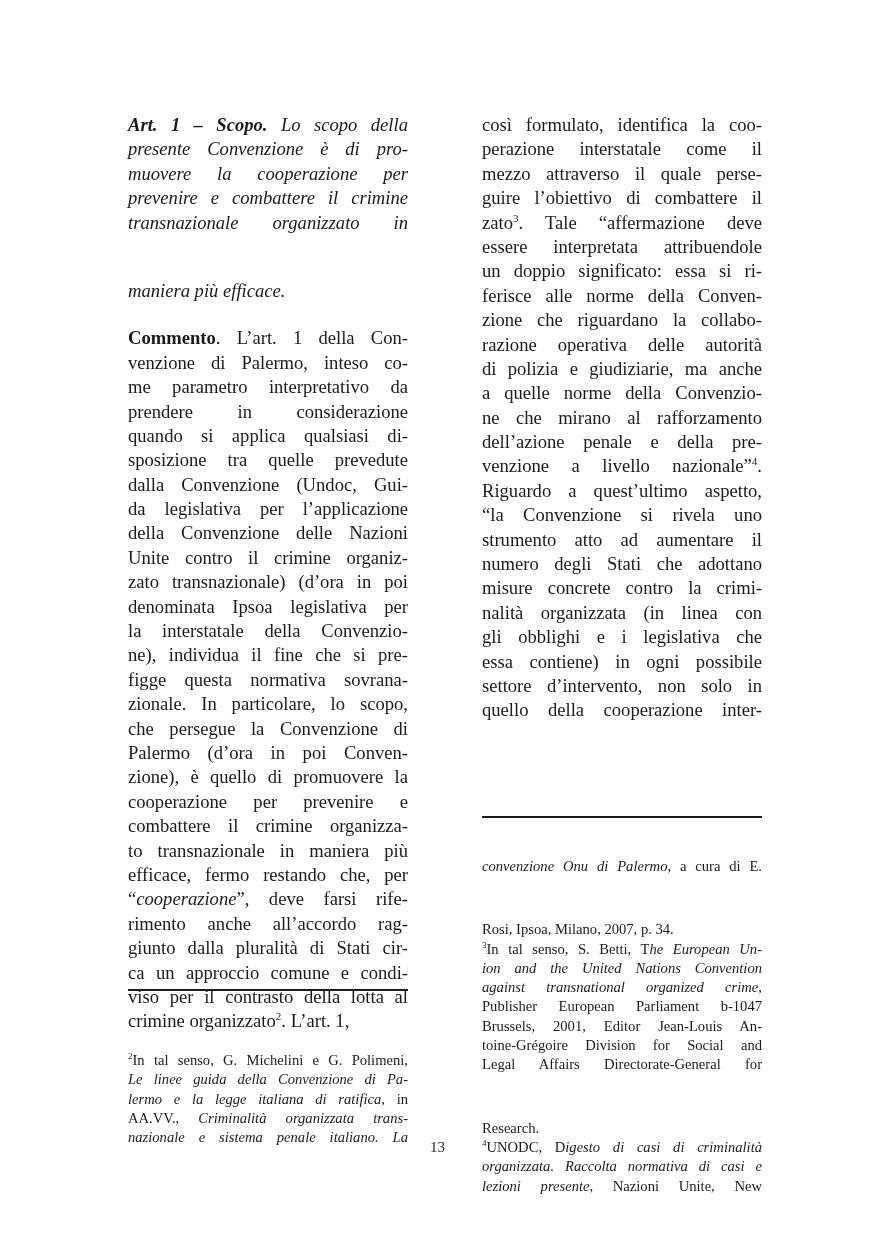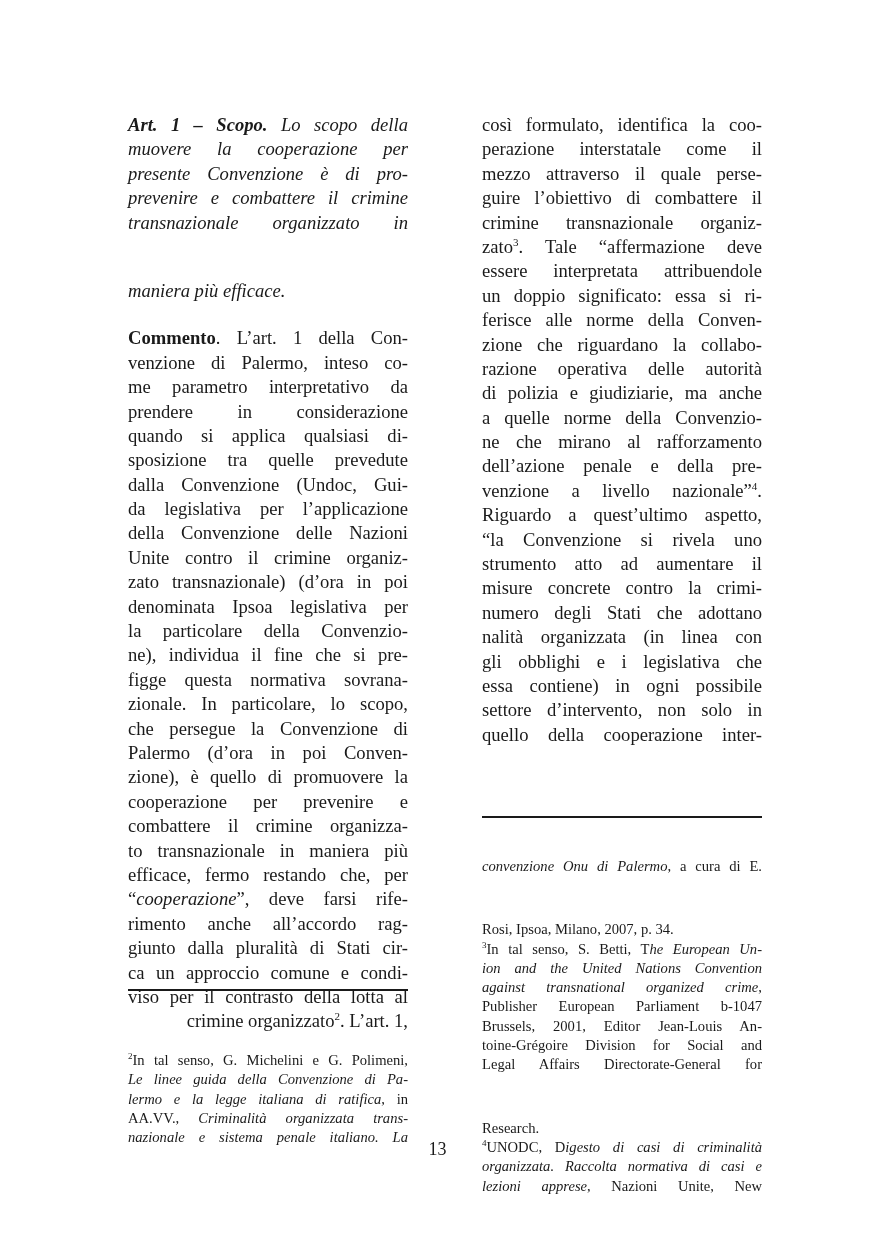--- a/index.html
+++ b/index.html
@@ -11,50 +11,50 @@
   .line { display: block; text-align: justify; text-align-last: justify; white-space: nowrap; height: 24.4px; }
   .line.last { text-align-last: left; margin-top: 44px; }
   .para-gap { height: 23px; }
   i, .it { font-style: italic; font-family: Liberation Serif, serif; }
   b { font-weight: bold; }
   sup { font-size: 11px; line-height: 0; vertical-align: 7px; }
   .rule { position: absolute; height: 2px; background: #1a1a1a; }
   .fn { position: absolute; width: 280px; font-size: 14.6px; line-height: 19.3px; }
   .fn .line { height: 19.3px; }
   .fn sup { font-size: 9px; vertical-align: 6px; }
-  .pagenum { position: absolute; left: 0; width: 875px; top: 1139px; text-align: center; font-size: 18px; }
-  .flexline { display: flex; justify-content: flex-end; white-space: nowrap; height: 24.4px; }
+  .pagenum { position: absolute; left: 0; width: 875px; top: 1139px; text-align: center; font-size: 15px; }
+  .flexline { display: flex; justify-content: flex-start; white-space: nowrap; height: 24.4px; }
 </style>
 </head>
 <body>
 
 <div class="col col-left">
   <div>
     <span class="line it"><b>Art. 1 – Scopo.</b><span> Lo scopo della</span></span>
+    <span class="line it">presente Convenzione è di pro-</span>
     <span class="line it">muovere la cooperazione per</span>
-    <span class="line it">presente Convenzione è di pro-</span>
     <span class="line it">prevenire e combattere il crimine</span>
     <span class="line it">transnazionale organizzato in</span>
     <span class="line it last">maniera più efficace.</span>
   </div>
   <div class="para-gap"></div>
   <div>
     <span class="line"><b>Commento</b><span>. L’art. 1 della Con-</span></span>
     <span class="line">venzione di Palermo, inteso co-</span>
     <span class="line">me parametro interpretativo da</span>
     <span class="line">prendere in considerazione</span>
     <span class="line">quando si applica qualsiasi di-</span>
     <span class="line">sposizione tra quelle prevedute</span>
     <span class="line">dalla Convenzione (Undoc, Gui-</span>
     <span class="line">da legislativa per l’applicazione</span>
     <span class="line">della Convenzione delle Nazioni</span>
     <span class="line">Unite contro il crimine organiz-</span>
     <span class="line">zato transnazionale) (d’ora in poi</span>
     <span class="line">denominata Ipsoa legislativa per</span>
-    <span class="line">la particolare della Convenzio-</span>
+    <span class="line">la interstatale della Convenzio-</span>
     <span class="line">ne), individua il fine che si pre-</span>
     <span class="line">figge questa normativa sovrana-</span>
     <span class="line">zionale. In particolare, lo scopo,</span>
     <span class="line">che persegue la Convenzione di</span>
     <span class="line">Palermo (d’ora in poi Conven-</span>
     <span class="line">zione), è quello di promuovere la</span>
     <span class="line">cooperazione per prevenire e</span>
     <span class="line">combattere il crimine organizza-</span>
     <span class="line">to transnazionale in maniera più</span>
     <span class="line">efficace, fermo restando che, per</span>
@@ -77,37 +77,36 @@
   <span class="line"><span class="it">lermo e la legge italiana di ratifica</span><span>, in</span></span>
   <span class="line"><span>AA.VV., </span><span class="it">Criminalità organizzata trans-</span></span>
   <span class="line it">nazionale e sistema penale italiano. La</span>
 </div>
 
 <div class="col col-right">
   <span class="line">così formulato, identifica la coo-</span>
   <span class="line">perazione interstatale come il</span>
   <span class="line">mezzo attraverso il quale perse-</span>
   <span class="line">guire l’obiettivo di combattere il</span>
-  <span class="line">crimine transnazionale organiz-</span>
   <span class="line"><span>zato</span><sup>3</sup><span>. Tale “affermazione deve</span></span>
   <span class="line">essere interpretata attribuendole</span>
   <span class="line">un doppio significato: essa si ri-</span>
   <span class="line">ferisce alle norme della Conven-</span>
   <span class="line">zione che riguardano la collabo-</span>
   <span class="line">razione operativa delle autorità</span>
   <span class="line">di polizia e giudiziarie, ma anche</span>
   <span class="line">a quelle norme della Convenzio-</span>
   <span class="line">ne che mirano al rafforzamento</span>
   <span class="line">dell’azione penale e della pre-</span>
   <span class="line"><span>venzione a livello nazionale”</span><sup>4</sup><span>.</span></span>
   <span class="line">Riguardo a quest’ultimo aspetto,</span>
   <span class="line">“la Convenzione si rivela uno</span>
   <span class="line">strumento atto ad aumentare il</span>
+  <span class="line">numero degli Stati che adottano</span>
   <span class="line">misure concrete contro la crimi-</span>
-  <span class="line">numero degli Stati che adottano</span>
   <span class="line">nalità organizzata (in linea con</span>
   <span class="line">gli obblighi e i legislativa che</span>
   <span class="line">essa contiene) in ogni possibile</span>
   <span class="line">settore d’intervento, non solo in</span>
   <span class="line">quello della cooperazione inter-</span>
 </div>
 
 <div class="rule" style="left:482px; top:816px; width:280px;"></div>
 
 <div class="fn" style="left:482px; top:857px;">
@@ -116,17 +115,17 @@
   <span class="line"><sup>3</sup><span>In tal senso, S. Betti, T</span><span class="it">he European Un-</span></span>
   <span class="line it">ion and the United Nations Convention</span>
   <span class="line"><span class="it">against transnational organized crime</span><span>,</span></span>
   <span class="line">Publisher European Parliament b-1047</span>
   <span class="line">Brussels, 2001, Editor Jean-Louis An-</span>
   <span class="line">toine-Grégoire Division for Social and</span>
   <span class="line">Legal Affairs Directorate-General for</span>
   <span class="line last">Research.</span>
   <span class="line"><sup>4</sup><span>UNODC, D</span><span class="it">igesto di casi di criminalità</span></span>
   <span class="line it">organizzata. Raccolta normativa di casi e</span>
-  <span class="line"><span class="it">lezioni apprese</span><span>, Nazioni Unite, New</span></span>
+  <span class="line"><span class="it">lezioni presente</span><span>, Nazioni Unite, New</span></span>
   <span class="line last">York, 2010.</span>
 </div>
 
 <div class="pagenum">13</div>
 
 </body></html>

